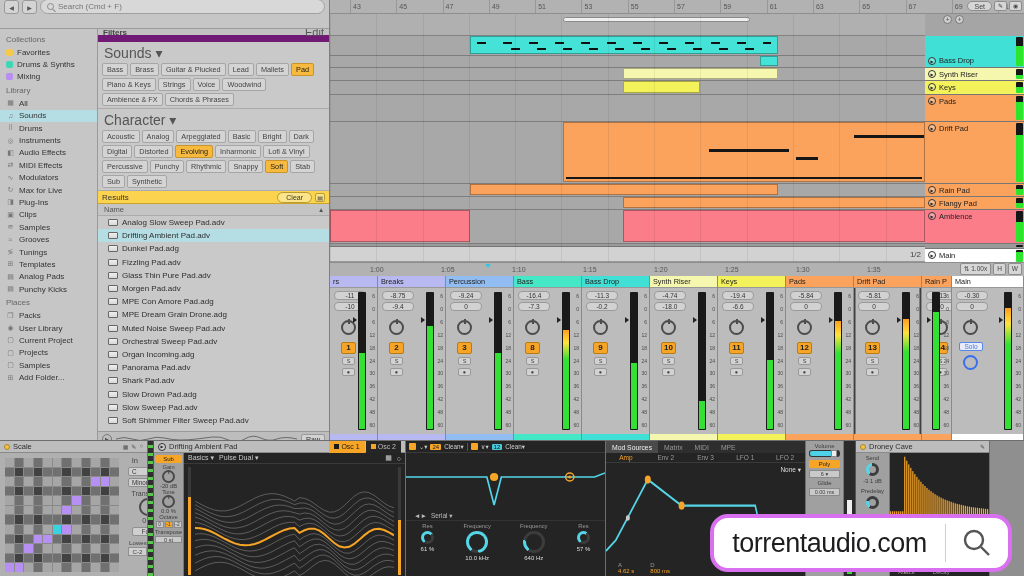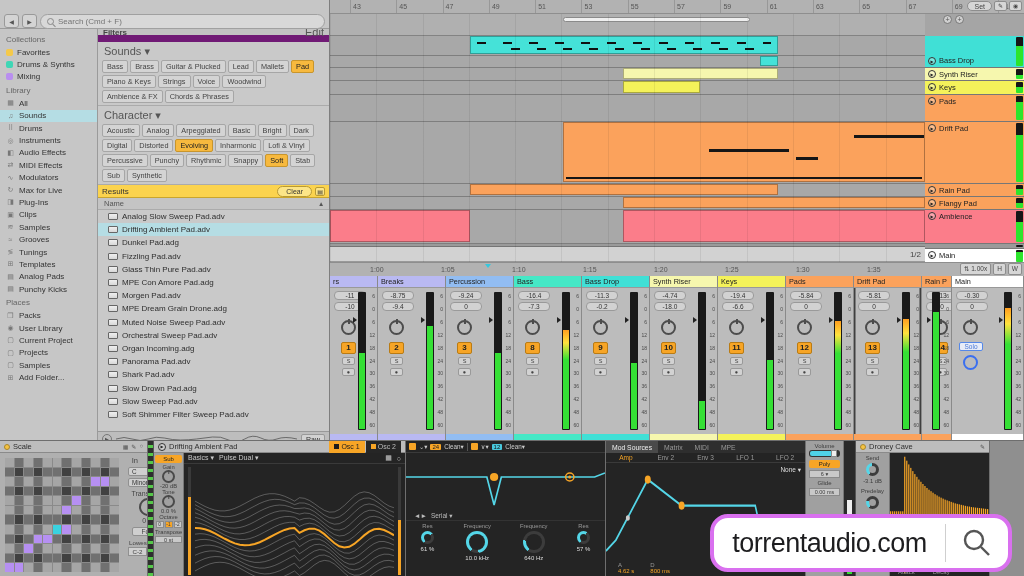--- a/index.html
+++ b/index.html
@@ -1,37 +1,37 @@
 <!DOCTYPE html>
 <html><head>
 <meta charset="utf-8">
 <style>
 *{box-sizing:border-box;margin:0;padding:0}
 html,body{width:1024px;height:576px}
 body{position:relative;font-family:"Liberation Sans",sans-serif;background:#9d9d9d;overflow:hidden;color:#333}
 
 #browser{position:absolute;left:0;top:0;width:330px;height:440px;background:#c6c6c6;border-right:1px solid #7e7e7e}
-.btop{height:22px;display:flex;align-items:flex-start;gap:3px;padding:14px 4px;border-bottom:1px solid #9b9b9b}
+.btop{height:22px;display:flex;align-items:flex-end;gap:3px;padding:14px 4px;border-bottom:1px solid #9b9b9b}
 .navb{width:15px;height:14px;background:#d4d4d4;border:1px solid #999;border-radius:3px;font-size:6px;display:flex;align-items:center;justify-content:center;color:#555}
 .srch{flex:1;height:15px;background:#d8d8d8;border:1px solid #a0a0a0;border-radius:8px;display:flex;align-items:center;gap:4px;padding:0 6px}
 .srch input{border:none;background:transparent;outline:none;font-size:8px;color:#777;width:100%;font-family:inherit}
 .mag{width:7px;height:7px;border:1.2px solid #8a8a8a;border-radius:50%;position:relative;flex:none}
 .mag::after{content:'';position:absolute;width:4px;height:1.2px;background:#8a8a8a;transform:rotate(45deg);left:4px;top:6px}
 .bbody{display:flex;height:417px}
 .bleft{width:97px;padding-top:3px;overflow:hidden}
 .sect{font-size:8px;color:#666;padding:3px 6px 2px}
 .li{display:flex;align-items:center;gap:4px;font-size:8px;height:12.4px;padding:0 6px;color:#333;white-space:nowrap}
 .li .ic{width:9px;font-size:7px;color:#777;text-align:center;flex:none}
 .li.selected{background:#b5dde4}
 .cdot{width:7px;height:7px;border-radius:2px;background:var(--c);flex:none}
 .bright{flex:1;background:#c9c9c9;display:flex;flex-direction:column;border-left:1px solid #9a9a9a;overflow:hidden}
 .fhead{height:13px;display:flex;justify-content:space-between;align-items:center;padding:0 5px;font-size:8px;font-weight:bold;color:#444;background:#c2c2c2;border-bottom:7px solid #701a75}
 .fhead .ed{font-weight:normal;font-size:11px;color:#555}
 .fsect{padding:2px 4px;border-bottom:1px solid #ababab}
-.st{font-size:11px;color:#555;margin:1px 2px 2px}
+.st{font-size:14px;color:#555;margin:1px 2px 2px}
 .tags{display:flex;flex-wrap:wrap;gap:2px}
 .tag{font-size:7.3px;padding:1px 4px;background:#d4d4d4;border:1px solid #a6a6a6;border-radius:2px;color:#444;white-space:nowrap}
 .tag.active{background:#f7b93e;border-color:#c8952c;color:#222}
 .genres{font-size:8px;color:#555;padding:3px 6px;border-bottom:1px solid #ababab}
 .resbar{height:13px;background:#fbd34e;display:flex;align-items:center;padding:0 4px;font-size:8px;color:#333;border-bottom:1px solid #c9a52e}
 .clearb{margin-left:auto;background:#fce588;border:1px solid #b99a33;border-radius:7px;padding:0 8px;font-size:7px;line-height:9px}
 .resico{width:10px;height:9px;background:#fce588;border:1px solid #b99a33;border-radius:2px;margin-left:3px;font-size:6px;text-align:center;line-height:8px}
 .namerow{height:12px;display:flex;justify-content:space-between;align-items:center;padding:0 6px;font-size:7.5px;color:#555;border-bottom:1px solid #ababab;background:#c4c4c4}
 .rlist{flex:1;overflow:hidden}
 .ri{display:flex;align-items:center;gap:4px;height:13.2px;padding:0 3px 0 10px;font-size:8px;color:#2e2e2e;white-space:nowrap}
@@ -375,25 +375,25 @@
           <div class="ri">
             <span class="rico"></span>
             <span>Fizzling Pad.adv</span>
           </div>
           <div class="ri">
             <span class="rico"></span>
             <span>Glass Thin Pure Pad.adv</span>
           </div>
           <div class="ri">
             <span class="rico"></span>
+            <span>Morgen Pad.adv</span>
+          </div>
+          <div class="ri">
+            <span class="rico"></span>
             <span>MPE Con Amore Pad.adg</span>
-          </div>
-          <div class="ri">
-            <span class="rico"></span>
-            <span>Morgen Pad.adv</span>
           </div>
           <div class="ri">
             <span class="rico"></span>
             <span>MPE Dream Grain Drone.adg</span>
           </div>
           <div class="ri">
             <span class="rico"></span>
             <span>Muted Noise Sweep Pad.adv</span>
           </div>
           <div class="ri">

